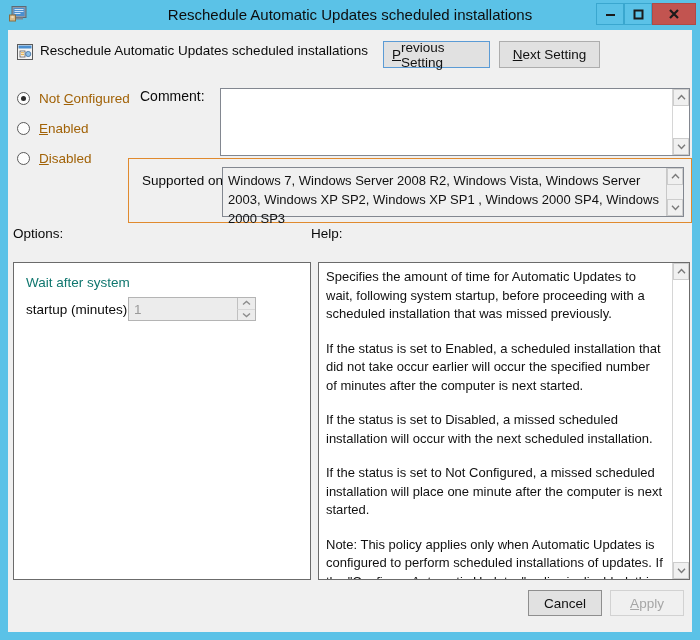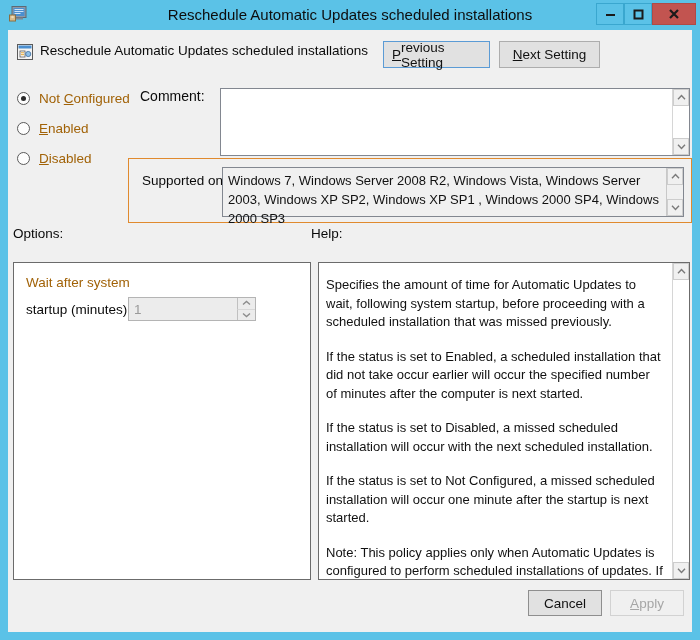--- a/index.html
+++ b/index.html
@@ -197,21 +197,21 @@
     font-size: 13.5px; color: #0a0a0a;
   }
   #options-panel {
     position: absolute; left: 5px; top: 232px;
     width: 298px; height: 318px;
     background: #ffffff;
     border: 1px solid #6b6b6b;
   }
   #opt-line1 {
     position: absolute; left: 12px; top: 12px;
-    font-size: 13.5px; color: #a16207;
+    font-size: 13.5px; color: #0f766e;
   }
   #opt-line2 {
     position: absolute; left: 12px; top: 39px;
     font-size: 13.5px; color: #0a0a0a;
   }
   #spinner {
     position: absolute; left: 114px; top: 34px;
     width: 128px; height: 24px;
     background: #ececec;
     border: 1px solid #b4b4b4;
@@ -246,21 +246,21 @@
     display: flex;
   }
   #help-text {
     flex: 1;
     padding: 5px 8px 5px 7px;
     font-size: 13px;
     color: #111;
     line-height: 18.5px;
     overflow: hidden;
   }
-  #help-text p { margin: 8px 0 16px 0; }
+  #help-text p { margin: 0 0 16px 0; }
   #help-text p:last-child { margin-bottom: 0; }
   #help-panel .vscroll { border-left: 1px solid #d6d6d6; }
 
   
   .dlg-btn {
     position: absolute; top: 560px;
     width: 74px; height: 26px;
     background: #e1e1e1;
     border: 1px solid #8e8e8e;
     font-size: 13.5px; color: #111;
@@ -410,21 +410,21 @@
           </div>
         </div>
       </div>
     </div>
 
     <div id="help-panel">
       <div id="help-text">
         <p>Specifies the amount of time for Automatic Updates to wait, following system startup, before proceeding with a scheduled installation that was missed previously.</p>
         <p>If the status is set to Enabled, a scheduled installation that did not take occur earlier will occur the specified number of minutes after the computer is next started.</p>
         <p>If the status is set to Disabled, a missed scheduled installation will occur with the next scheduled installation.</p>
-        <p>If the status is set to Not Configured, a missed scheduled installation will occur one minute after the startup is next started.</p>
+        <p>If the status is set to Not Configured, a missed scheduled installation will place one minute after the computer is next started.</p>
         <p>Note: This policy applies only when Automatic Updates is configured to perform scheduled installations of updates. If the "Configure Automatic Updates" policy is disabled, this policy has no effect.</p>
       </div>
       <div class="vscroll">
         <div class="sb-btn">
           <svg width="9" height="7" viewBox="0 0 9 7">
               <path d="M1 5.2 L4.5 1.6 L8 5.2" stroke="#7a7a7a" stroke-width="1.4" fill="none"></path>
             </svg>
         </div>
         <div class="sb-track"></div>
         <div class="sb-btn">

